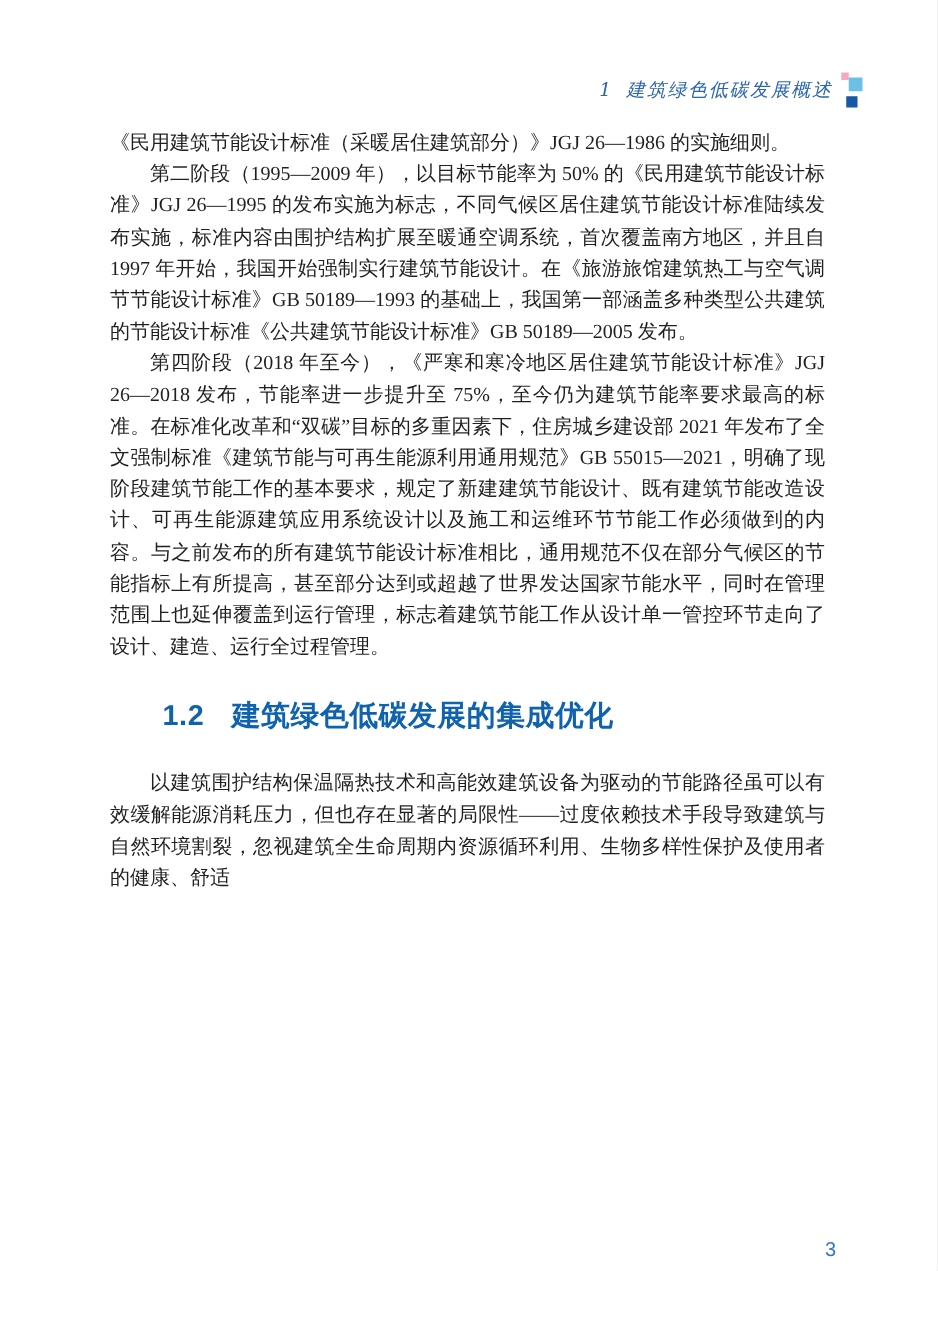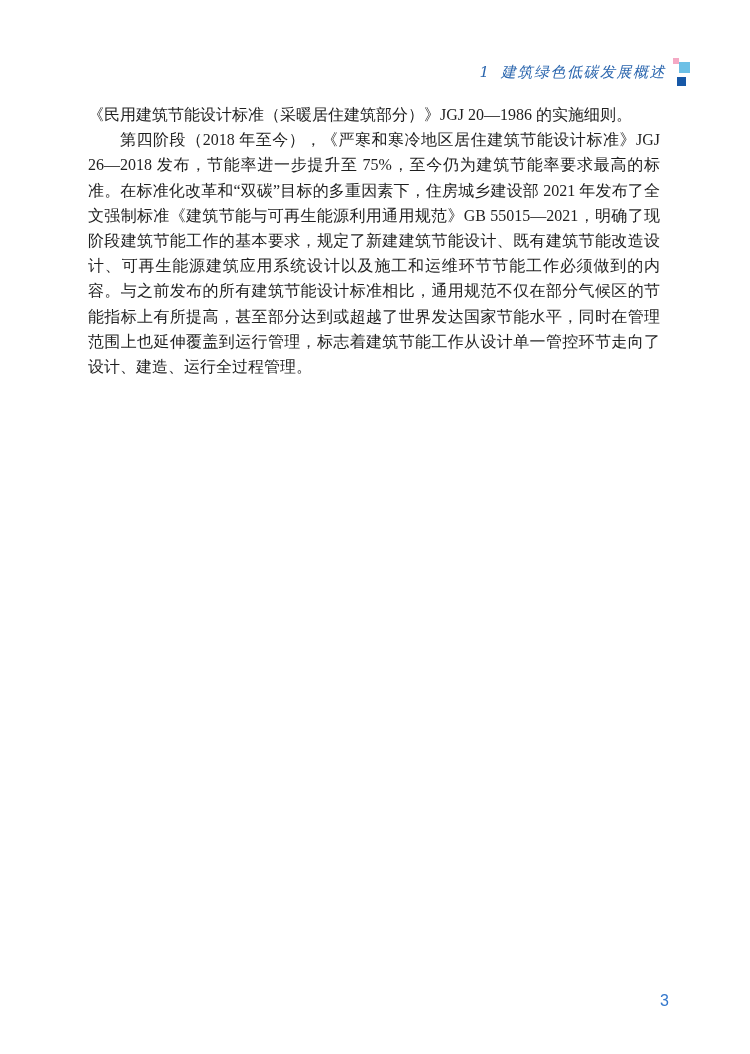--- a/index.html
+++ b/index.html
@@ -114,21 +114,26 @@
       <span class="running-head-chapter-no">1</span><span>建筑绿色低碳发展概述</span>
     </div>
     <div class="head-icon">
       <div class="sq-pink" style="background: rgb(244, 169, 196);"></div>
       <div class="sq-lightblue" style="background: rgb(108, 192, 230);"></div>
       <div class="sq-darkblue" style="background: rgb(23, 88, 167);"></div>
     </div>
   </div>
 
   <div class="text-block">
-    <p class="no-indent">《民用建筑节能设计标准（采暖居住建筑部分）》JGJ 20—1986 的实施细则。</p>
+    <p class="no-indent">《民用建筑节能设计标准（采暖居住建筑部分）》JGJ 26—1986 的实施细则。</p>
+    <p>第二阶段（1995—2009 年），以目标节能率为 50% 的《民用建筑节能设计标准》JGJ 26—1995 的发布实施为标志，不同气候区居住建筑节能设计标准陆续发布实施，标准内容由围护结构扩展至暖通空调系统，首次覆盖南方地区，并且自 1997 年开始，我国开始强制实行建筑节能设计。在《旅游旅馆建筑热工与空气调节节能设计标准》GB 50189—1993 的基础上，我国第一部涵盖多种类型公共建筑的节能设计标准《公共建筑节能设计标准》GB 50189—2005 发布。</p>
     <p>第四阶段（2018 年至今），《严寒和寒冷地区居住建筑节能设计标准》JGJ 26—2018 发布，节能率进一步提升至 75%，至今仍为建筑节能率要求最高的标准。在标准化改革和“双碳”目标的多重因素下，住房城乡建设部 2021 年发布了全文强制标准《建筑节能与可再生能源利用通用规范》GB 55015—2021，明确了现阶段建筑节能工作的基本要求，规定了新建建筑节能设计、既有建筑节能改造设计、可再生能源建筑应用系统设计以及施工和运维环节节能工作必须做到的内容。与之前发布的所有建筑节能设计标准相比，通用规范不仅在部分气候区的节能指标上有所提高，甚至部分达到或超越了世界发达国家节能水平，同时在管理范围上也延伸覆盖到运行管理，标志着建筑节能工作从设计单一管控环节走向了设计、建造、运行全过程管理。</p>
 
+    <h2 class="section-heading" style="color: rgb(15, 98, 173);">
+      <span class="sec-no">1.2</span><span>建筑绿色低碳发展的集成优化</span>
+    </h2>
 
+    <p>以建筑围护结构保温隔热技术和高能效建筑设备为驱动的节能路径虽可以有效缓解能源消耗压力，但也存在显著的局限性——过度依赖技术手段导致建筑与自然环境割裂，忽视建筑全生命周期内资源循环利用、生物多样性保护及使用者的健康、舒适</p>
   </div>
 
   <div class="page-number">3</div>
 
 </div>
 
 </body></html>

